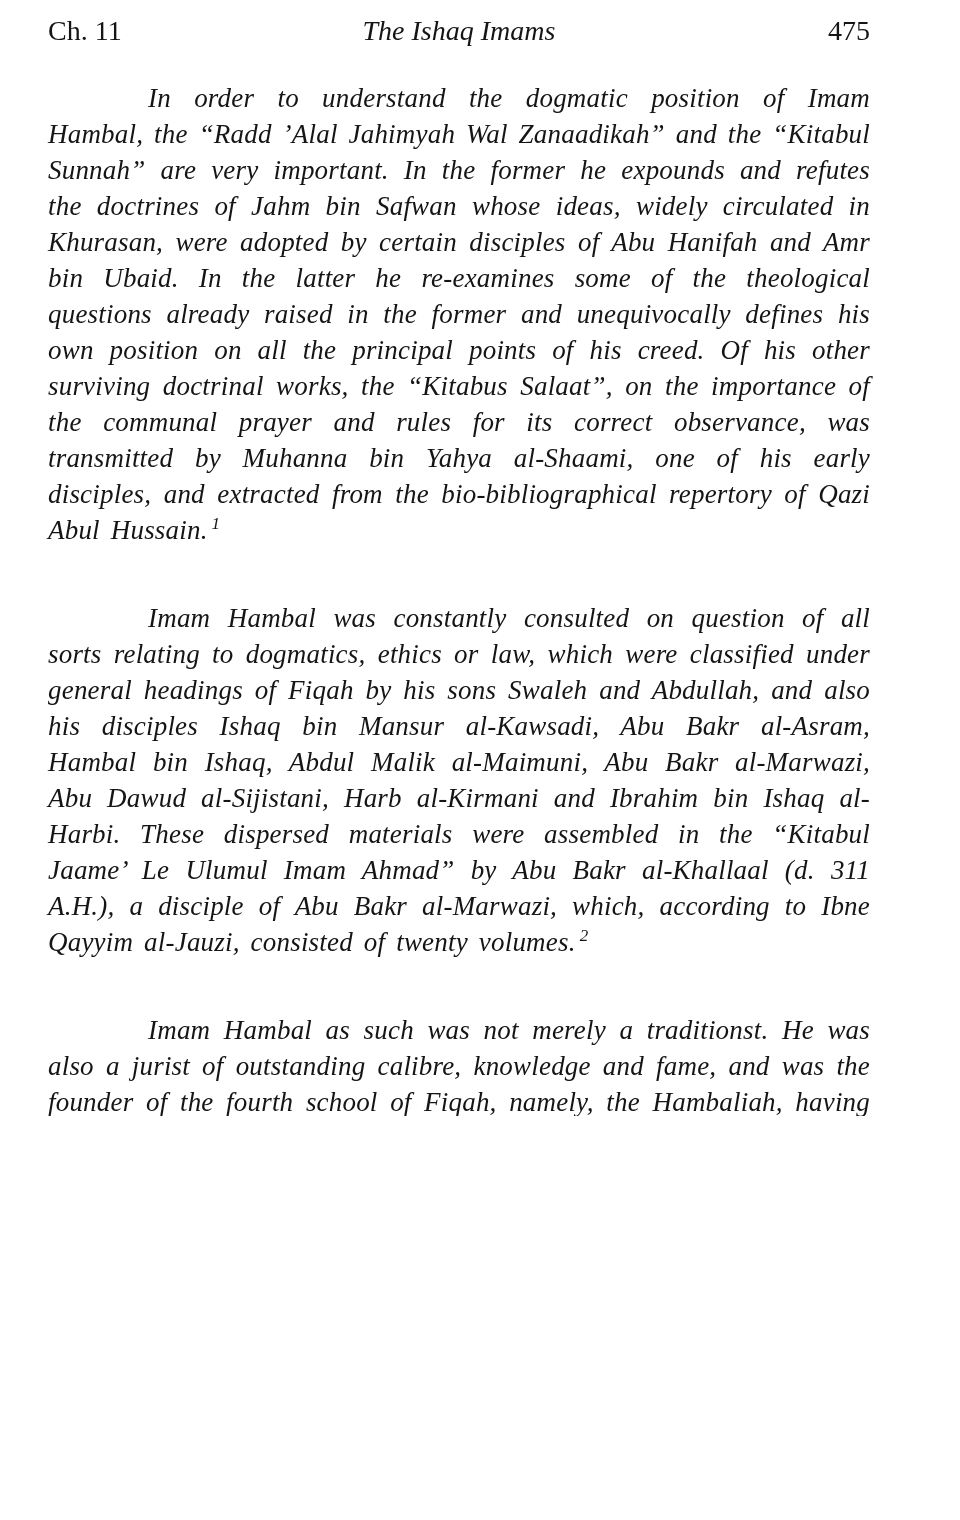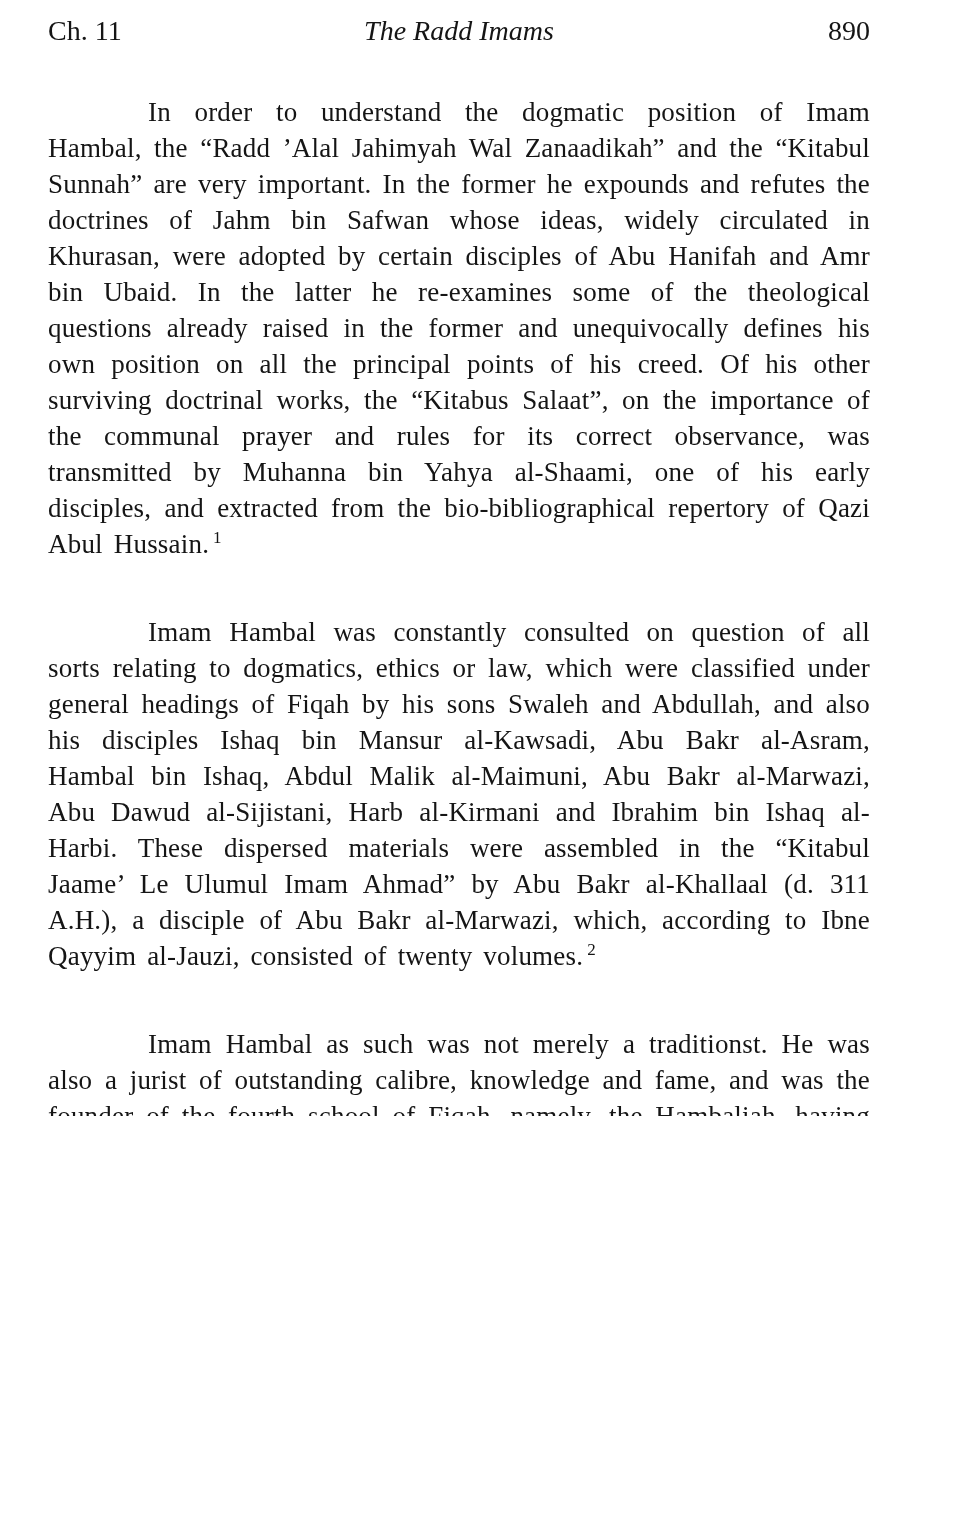--- a/index.html
+++ b/index.html
@@ -34,21 +34,22 @@
   .page-header .title {
     font-style: italic;
     text-align: center;
     white-space: nowrap;
   }
   .page-header .pagenum {
     text-align: right;
     white-space: nowrap;
   }
   .body-text {
-    margin-top: 46px;
+    margin-top: 32px;
+    font-style: italic;
   }
   .para {
     margin: 0;
     font-size: 27px;
     line-height: 36px;
     text-align: justify;
     text-indent: 100px;
     word-spacing: 4px;
     letter-spacing: 0.2px;
   }
@@ -93,22 +94,22 @@
     font-family: Liberation Mono, monospace;
   }
 </style>
 </head>
 <body>
 
 <div class="page">
 
   <header class="page-header">
     <span class="chapter">Ch. 11</span>
-    <span class="title">The Radd Imams</span>
-    <span class="pagenum">890</span>
+    <span class="title">The Ishaq Imams</span>
+    <span class="pagenum">475</span>
   </header>
 
   <main class="body-text">
     <p class="para"><span>In order to understand the dogmatic position of Imam Hambal, the “Radd ’Alal Jahimyah Wal Zanaadikah” and the “Kitabul Sunnah” are very important. In the former he expounds and refutes the doctrines of Jahm bin Safwan whose ideas, widely circulated in Khurasan, were adopted by certain disciples of Abu Hanifah and Amr bin Ubaid. In the latter he re-examines some of the theological questions already raised in the former and unequivocally defines his own position on all the principal points of his creed. Of his other surviving doctrinal works, the “Kitabus Salaat”, on the importance of the communal prayer and rules for its correct observance, was transmitted by Muhanna bin Yahya al-Shaami, one of his early disciples, and extracted from the bio-bibliographical repertory of Qazi Abul Hussain.</span><sup class="fnref">1</sup></p>
 
     <p class="para"><span>Imam Hambal was constantly consulted on question of all sorts relating to dogmatics, ethics or law, which were classified under general headings of Fiqah by his sons Swaleh and Abdullah, and also his disciples Ishaq bin Mansur al-Kawsadi, Abu Bakr al-Asram, Hambal bin Ishaq, Abdul Malik al-Maimuni, Abu Bakr al-Marwazi, Abu Dawud al-Sijistani, Harb al-Kirmani and Ibrahim bin Ishaq al-Harbi. These dispersed materials were assembled in the “Kitabul Jaame’ Le Ulumul Imam Ahmad” by Abu Bakr al-Khallaal (d. 311 A.H.), a disciple of Abu Bakr al-Marwazi, which, according to Ibne Qayyim al-Jauzi, consisted of twenty volumes.</span><sup class="fnref">2</sup></p>
 
     <p class="para"><span>Imam Hambal as such was not merely a traditionst. He was also a jurist of outstanding calibre, knowledge and fame, and was the founder of the fourth school of Fiqah, namely, the Hambaliah, having its own style and principles of Usul and Fara’. The doctrine of Imam Hambal rests, above all, on Qur’an, literally understood, without any allegorical exegesis ; and on Sunnah, i.e. the total of Traditions which can be regarded as deriving from the Holy Prophet. He relies upon “Mash-hoor”, “Saheeh”, as well as “Za’eef” Traditions for whose rejection</span></p>
   </main>
 

